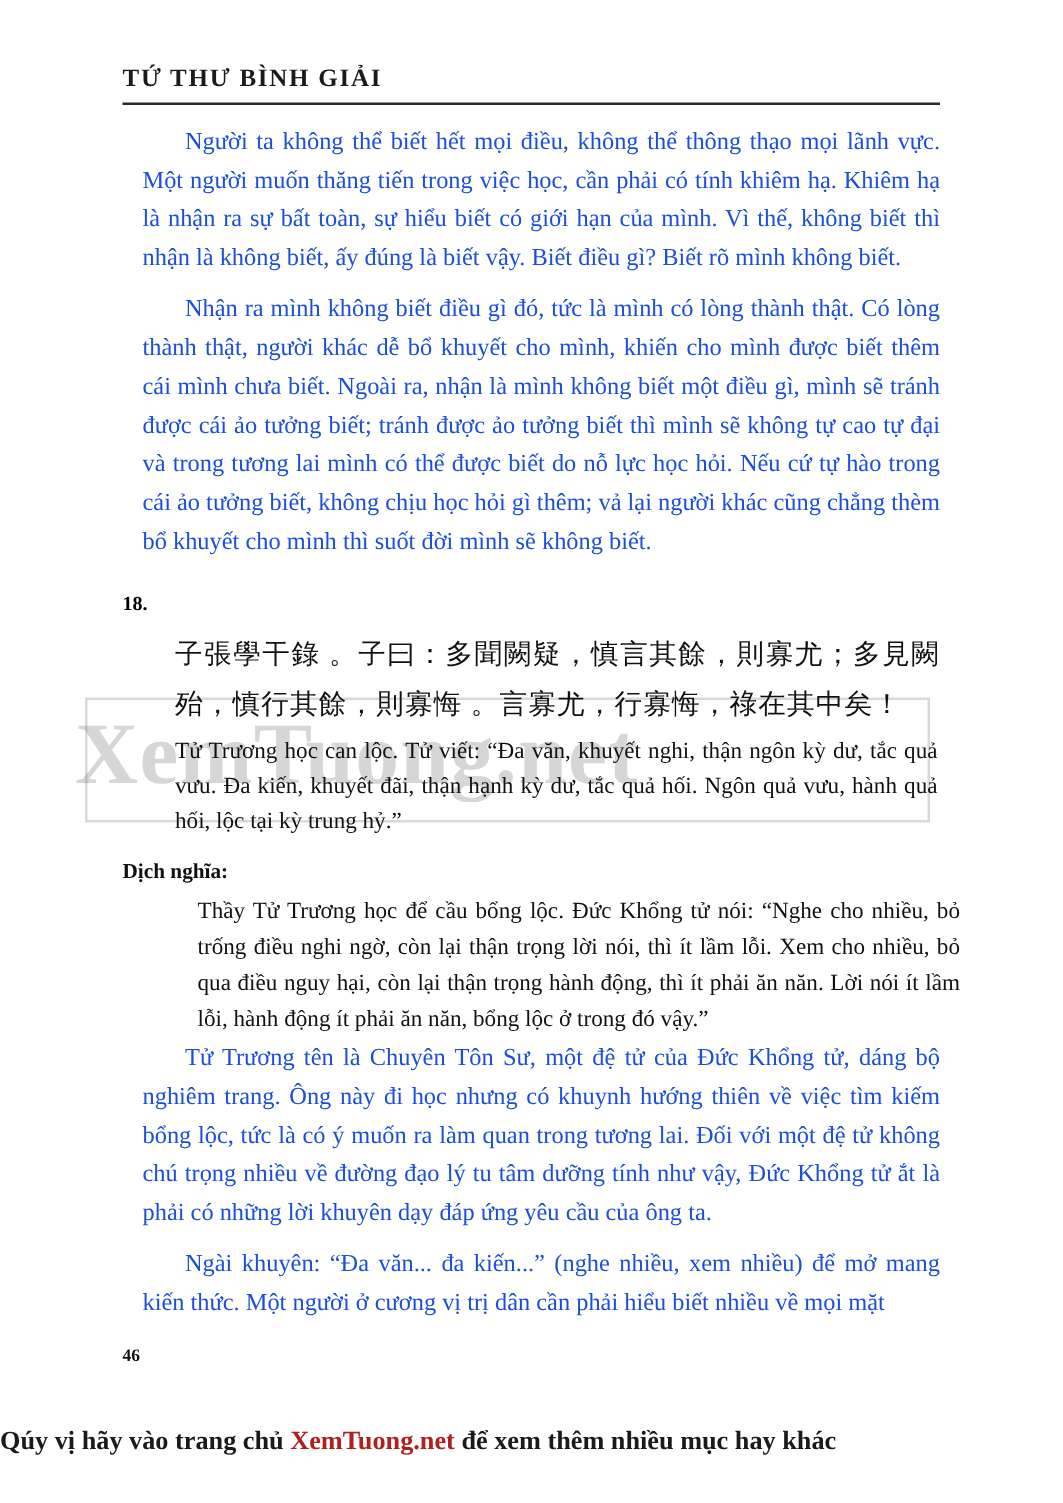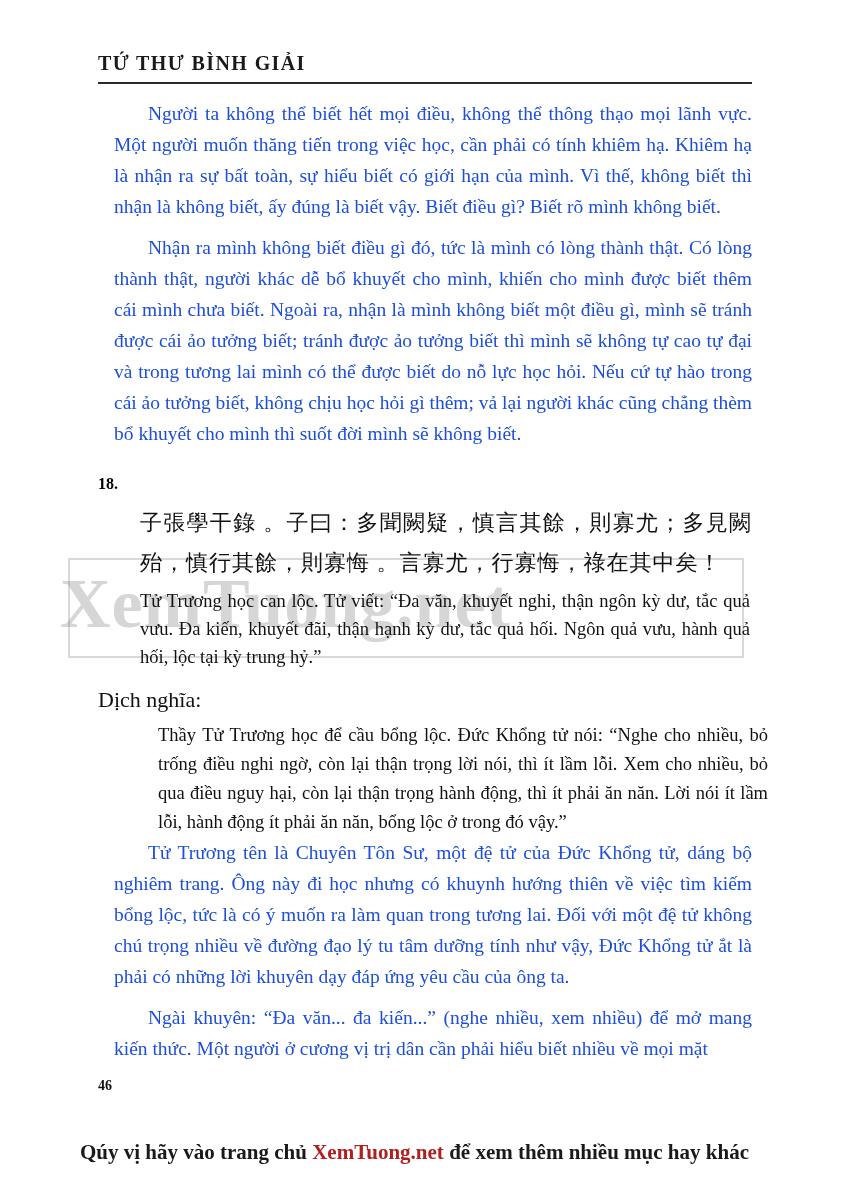--- a/index.html
+++ b/index.html
@@ -77,22 +77,22 @@
     margin-left: 42px;
     width: 610px;
     font-size: 18.5px;
     line-height: 28px;
     text-align: justify;
     margin-top: 4px;
     color: #111;
   }
 
   .subhead {
-    font-weight: normal;
-    font-size: 22px;
+    font-weight: bold;
+    font-size: 17px;
     margin-top: 16px;
     margin-bottom: 8px;
     color: #111;
   }
 
   .meaning {
     margin-left: 60px;
     width: 610px;
     font-size: 18.5px;
     line-height: 29px;
@@ -116,21 +116,20 @@
     font-weight: bold;
     font-size: 14px;
     color: #111;
   }
 
   .footer {
     position: absolute;
     left: 0;
     top: 1140px;
     width: 829px;
-    text-align: center;
     font-size: 21px;
     color: #1a1a1a;
   }
   .footer .brand {
     color: #b02020;
     font-weight: bold;
   }
   .footer .plain { font-weight: bold; }
 
   

